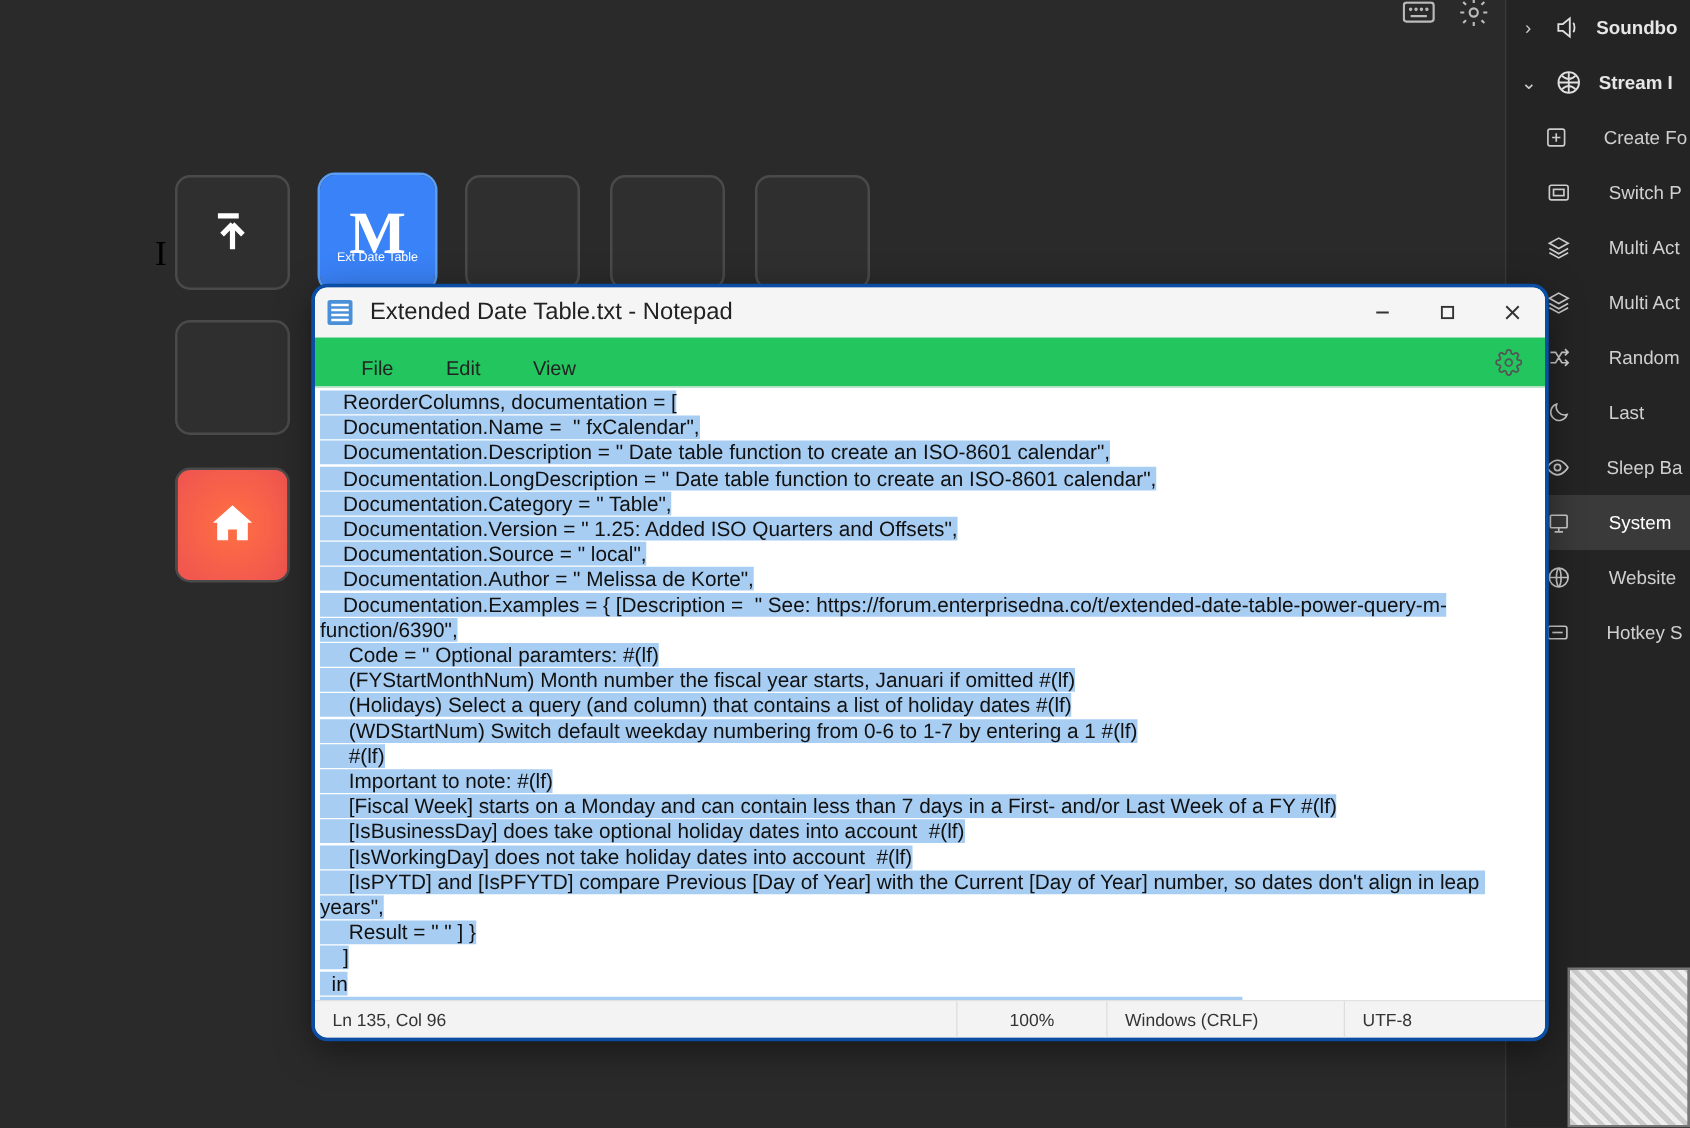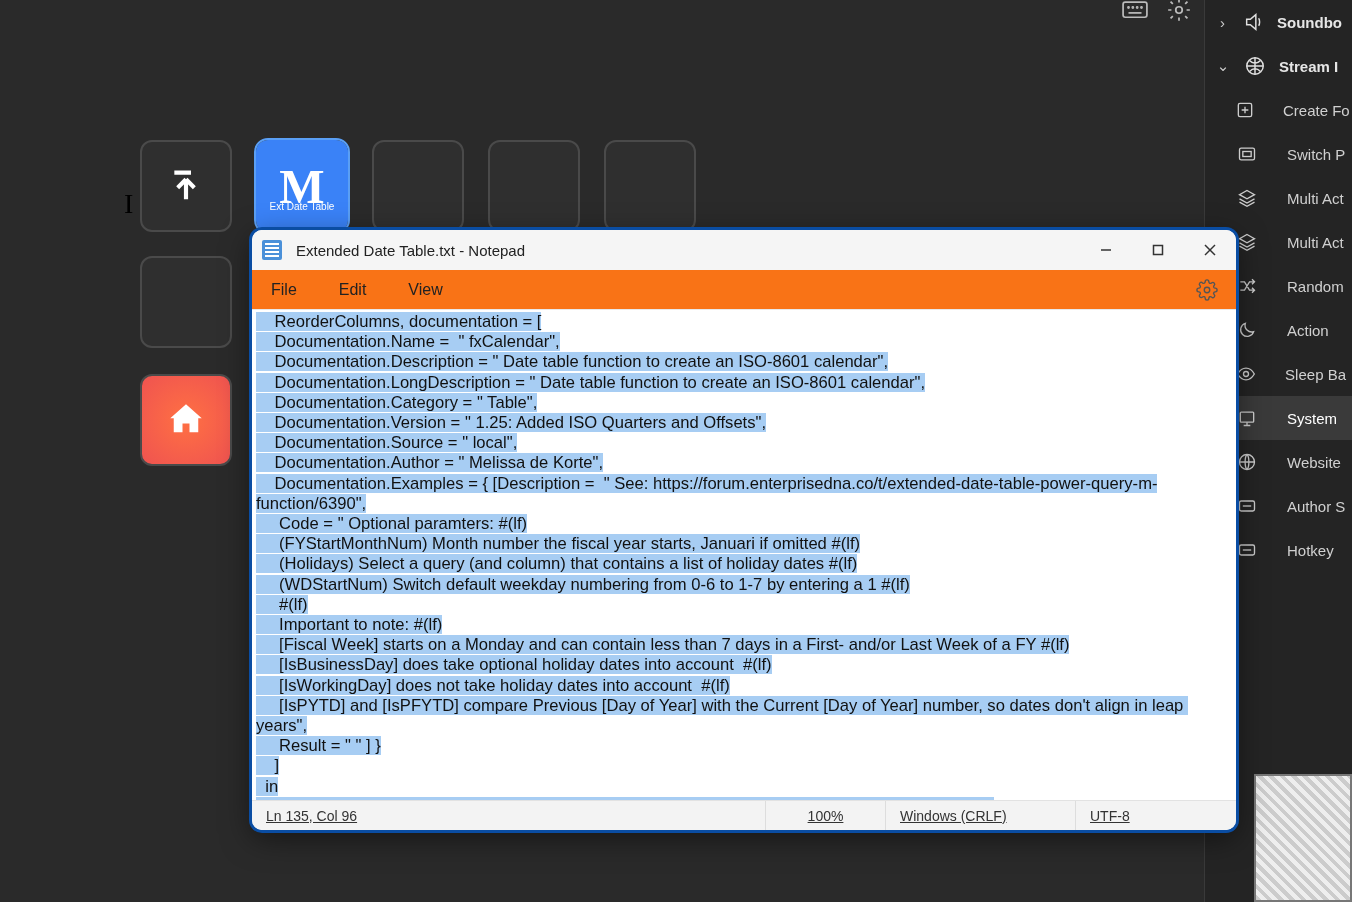--- a/index.html
+++ b/index.html
@@ -34,37 +34,37 @@
   
   .statusbar { position: absolute; right: 160px; top: 0; display: flex; gap: 18px; align-items: center; height: 20px; }
   .statusbar .sicon { width: 26px; height: 20px; display: flex; align-items: center; justify-content: center; }
   .statusbar svg { stroke: #bbb; fill: none; stroke-width: 1.6; }
 
   
   .notepad { position: absolute; left: 252px; top: 230px; width: 984px; height: 600px; background: #fff; border-radius: 10px; box-shadow: 0 0 0 3px #0a4da3, 0 8px 30px rgba(0,0,0,.5); overflow: hidden; display: flex; flex-direction: column; }
   .titlebar { height: 40px; background: #f5f5f5; display: flex; align-items: center; padding: 0 10px; position: relative; }
   .titlebar .appicon { width: 20px; height: 20px; background: #4a90d9; border-radius: 2px; margin-right: 14px; position: relative; }
   .titlebar .appicon::before { content:""; position:absolute; left:3px; right:3px; top:3px; height:2px; background:#fff; box-shadow: 0 4px 0 #fff, 0 8px 0 #fff, 0 12px 0 #fff; }
-  .titlebar .title { font-size: 15px; color: #222; }
+  .titlebar .title { font-size: 19px; color: #222; }
   .winbtns { position: absolute; right: 0; top: 0; height: 100%; display: flex; }
   .winbtn { width: 52px; height: 100%; display: flex; align-items: center; justify-content: center; }
   .winbtn svg { width: 12px; height: 12px; stroke: #333; stroke-width: 1.5; fill: none; }
 
-  .menubar { height: 40px; background: #f97316; display: flex; align-items: center; padding: 0 13px; gap: 30px; border-bottom: 1px solid #e8e8e8; position: relative; }
+  .menubar { height: 40px; background: #22c55e; display: flex; align-items: flex-end; padding: 0 31px; gap: 30px; border-bottom: 1px solid #e8e8e8; position: relative; }
   .menubar .mitem { font-size: 16px; color: #222; padding: 4px 6px; }
   .menubar .settings-icon { position: absolute; right: 18px; top: 50%; transform: translateY(-50%); width: 22px; height: 22px; }
   .menubar .settings-icon svg { width: 22px; height: 22px; stroke: #555; fill: none; stroke-width: 1.5; }
 
   .editor { flex: 1; overflow: auto; background: #fff; font-family: "Segoe UI", Arial, sans-serif; font-size: 16.6px; line-height: 20.2px; color: #111; padding: 2px 4px; position: relative; }
   .editor .sel { background: #a7cdf3; margin-top: 28px; }
   .editor .line { white-space: pre; }
   .editor .lastplain { white-space: pre; }
 
   .statusline { height: 30px; background: #f3f3f3; border-top: 1px solid #e2e2e2; display: flex; align-items: center; font-size: 14px; color: #333; }
-  .statusline .cell { padding: 0 14px; border-right: 1px solid #ddd; height: 100%; display: flex; align-items: center; text-decoration: underline; }
+  .statusline .cell { padding: 0 14px; border-right: 1px solid #ddd; height: 100%; display: flex; align-items: center; }
   .statusline .cell:first-child { flex: 3; border-right: 1px solid #ddd; }
   .statusline .cell.zoom { flex: 0 0 120px; justify-content: center; }
   .statusline .cell.eol { flex: 0 0 190px; }
   .statusline .cell.enc { flex: 0 0 160px; border-right: none; }
 </style>
 </head>
 <body>
 
 <div class="canvas">
 
@@ -171,21 +171,21 @@
           </svg>
         </span>
       <span>Random</span>
     </div>
     <div class="panel-item">
       <span class="iicon">
           <svg viewBox="0 0 24 24">
             <path d="M20 14A8 8 0 0 1 10 4a8 8 0 1 0 10 10z"></path>
           </svg>
         </span>
-      <span>Action</span>
+      <span>Last</span>
     </div>
     <div class="panel-item">
       <span class="iicon">
           <svg viewBox="0 0 24 24">
             <path d="M2 12s4-7 10-7 10 7 10 7-4 7-10 7S2 12 2 12z"></path>
             <circle cx="12" cy="12" r="3"></circle>
           </svg>
         </span>
       <span>Sleep Ba</span>
     </div>
@@ -207,30 +207,21 @@
         </span>
       <span>Website</span>
     </div>
     <div class="panel-item">
       <span class="iicon">
           <svg viewBox="0 0 24 24">
             <rect x="3" y="6" width="18" height="12" rx="2"></rect>
             <path d="M7 12h10"></path>
           </svg>
         </span>
-      <span>Author S</span>
-    </div>
-    <div class="panel-item">
-      <span class="iicon">
-          <svg viewBox="0 0 24 24">
-            <rect x="3" y="6" width="18" height="12" rx="2"></rect>
-            <path d="M7 12h10"></path>
-          </svg>
-        </span>
-      <span>Hotkey</span>
+      <span>Hotkey S</span>
     </div>
 
     <div class="preview">
         <div class="art"></div>
       </div>
   </div>
 
   <div class="notepad">
     <div class="titlebar">
       <span class="appicon"></span>

